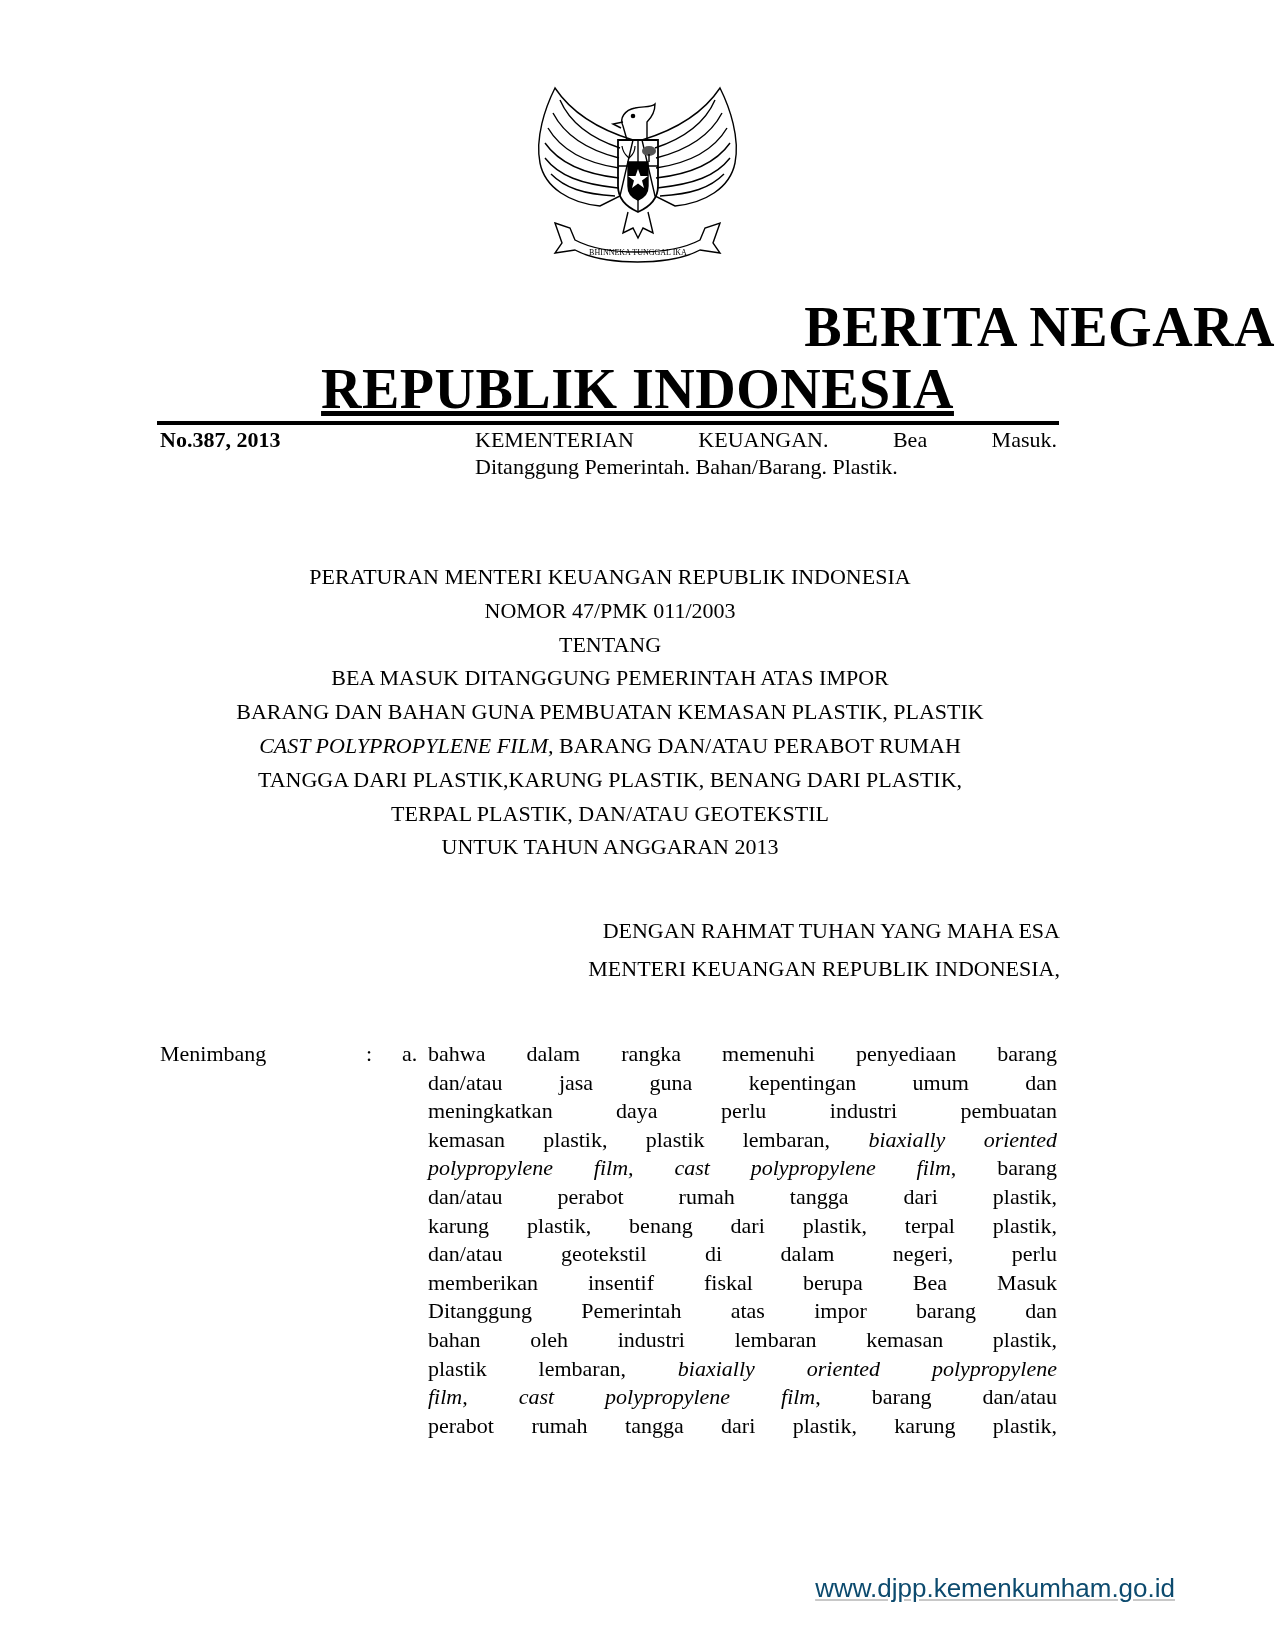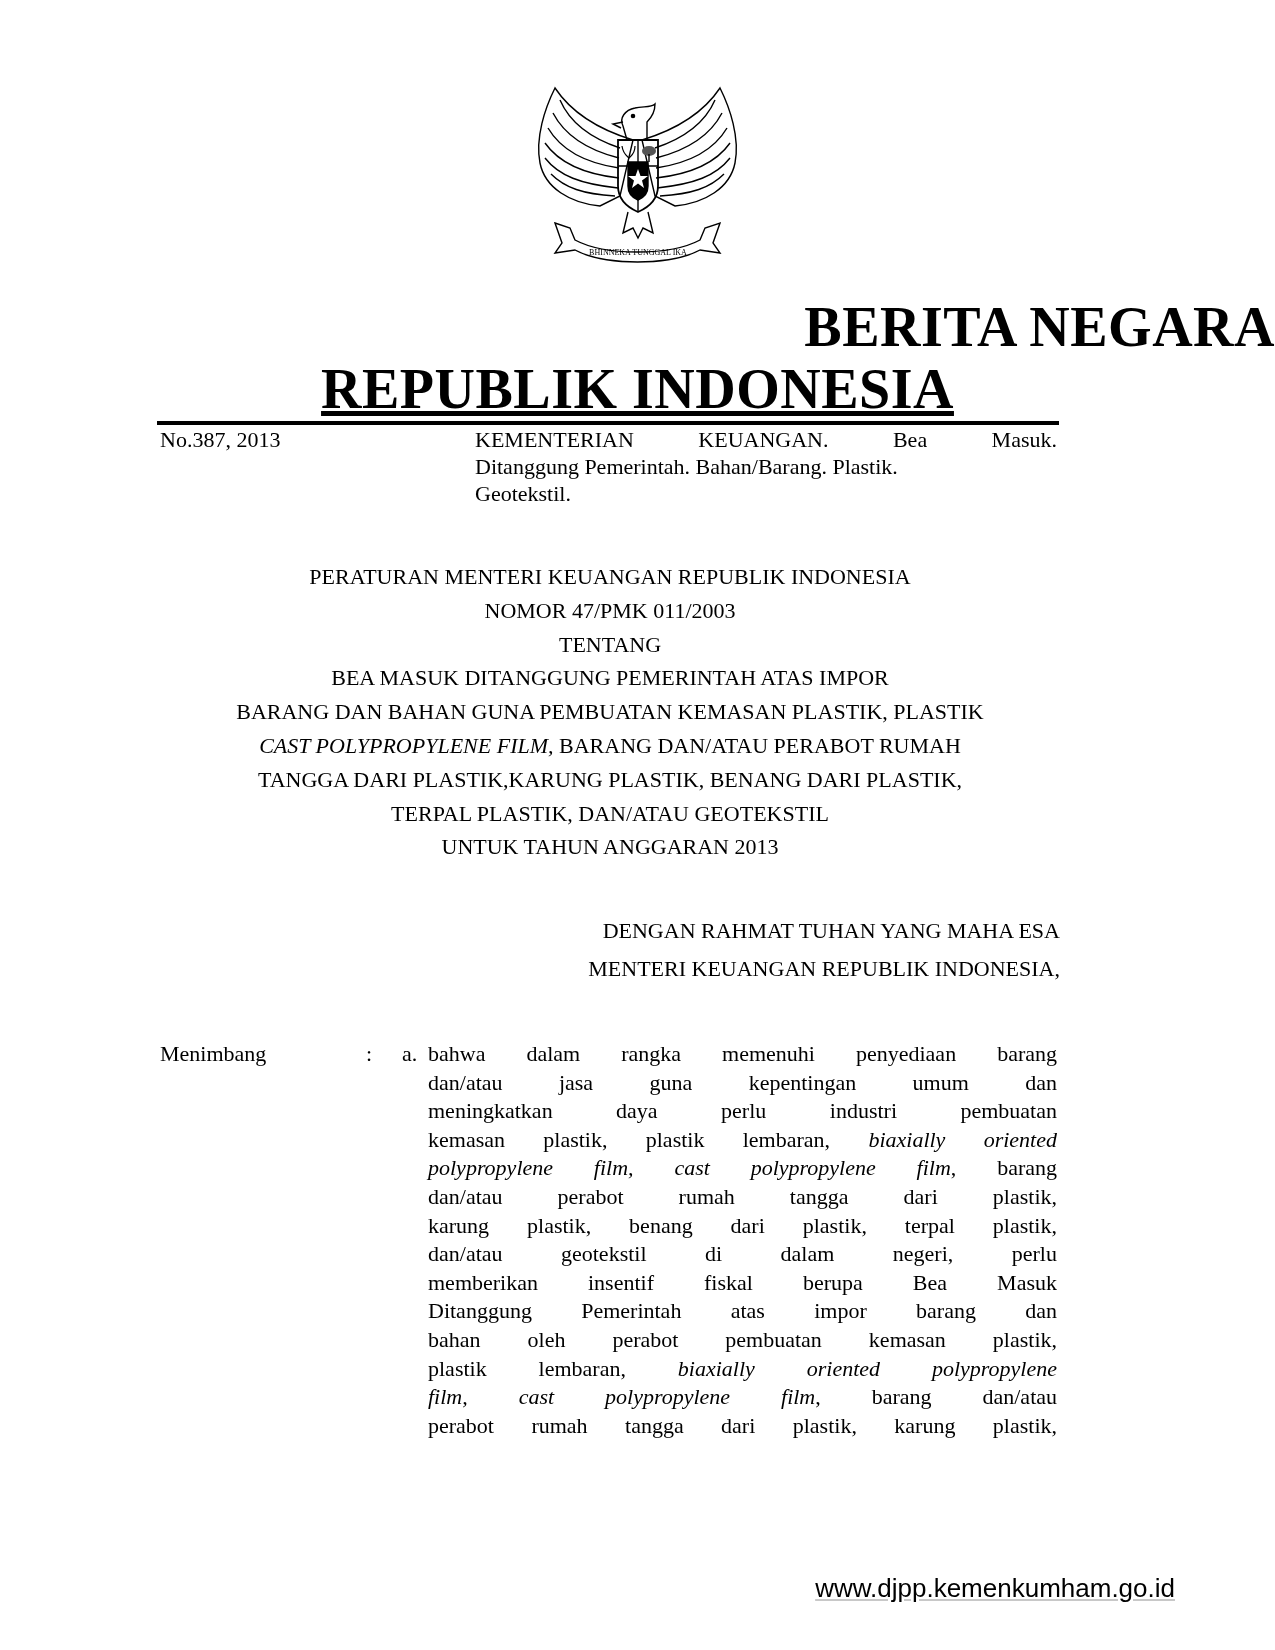--- a/index.html
+++ b/index.html
@@ -4,37 +4,37 @@
   <style>
     html, body { margin: 0; padding: 0; background: #ffffff; }
     body { width: 1275px; height: 1650px; position: relative; overflow: hidden;
            font-family: "Liberation Serif", "DejaVu Serif", serif; color: #000; }
     .emblem { position: absolute; left: 515px; top: 78px; width: 245px; height: 190px; }
     .masthead { position: absolute; left: 0; width: 1275px; text-align: center;
                 font-weight: bold; font-size: 56px; line-height: 62px; letter-spacing: 0.5px; }
     .mh1 { top: 296px; text-align: right; }
     .mh2 { top: 358px; text-decoration: underline; }
     .rule { position: absolute; left: 157px; top: 421px; width: 902px; height: 4px; background: #000; }
-    .regno { position: absolute; left: 160px; top: 426px; font-size: 22px; line-height: 28px; }
+    .regno { position: absolute; left: 160px; top: 426px; font-size: 22px; line-height: 28px; font-weight: bold; }
     .subject { position: absolute; left: 475px; top: 426px; width: 582px; font-size: 22px; line-height: 27px; }
     .subject .l1 { display: flex; justify-content: space-between; gap: 44px; }
     .center-block { position: absolute; left: 160px; width: 900px; text-align: center; font-size: 22px; }
     .title-block { top: 560px; line-height: 33.8px; }
     .title-block div { white-space: nowrap; }
     .opening { top: 914px; line-height: 34px; text-align: right; }
     .opening .o2 { margin-top: 4px; }
     .considering { position: absolute; left: 160px; top: 1040px; width: 900px; font-size: 22px; line-height: 28.6px; }
     .cons-label { position: absolute; left: 0; top: 0; }
     .cons-colon { position: absolute; left: 206px; top: 0; }
     .cons-letter { position: absolute; left: 242px; top: 0; }
     .cons-text { position: absolute; left: 268px; top: 0; width: 629px; }
     .cons-text .ln { display: block; text-align: justify; text-align-last: justify; white-space: nowrap; height: 28.6px; }
     .ln span.it { font-style: italic; font-family: Liberation Serif, serif; }
     .watermark { position: absolute; right: 100px; top: 1573px; font-family: "Liberation Sans", "DejaVu Sans", sans-serif;
-                 font-size: 26px; color: #000000; text-decoration: underline; text-decoration-color: #c8c8c8; }
+                 font-size: 26px; color: #0c4a6e; text-decoration: underline; text-decoration-color: #c8c8c8; }
     .it { font-style: italic; }
   </style>
 </head>
 <body>
 
 <div class="emblem">
   <svg width="245" height="190" viewBox="0 0 245 190" xmlns="http://www.w3.org/2000/svg" fill="none" stroke="#000" stroke-width="1.4">
 
     <path d="M118 62 C95 55 60 40 40 10 C30 30 20 60 25 85 C30 110 55 125 85 128 L105 118 Z"></path>
     <path d="M45 22 C55 45 75 60 105 70"></path>
@@ -80,21 +80,20 @@
 
 <div class="regno">No.387, 2013</div>
 <div class="subject">
   <div class="l1">
     <span>KEMENTERIAN</span>
     <span>KEUANGAN.</span>
     <span>Bea</span>
     <span>Masuk.</span>
   </div>
   <div>Ditanggung Pemerintah. Bahan/Barang. Plastik.</div>
-  <div>Geotekstil.</div>
 </div>
 
 <div class="center-block title-block">
   <div>PERATURAN MENTERI KEUANGAN REPUBLIK INDONESIA</div>
   <div>NOMOR 47/PMK 011/2003</div>
   <div>TENTANG</div>
   <div>BEA MASUK DITANGGUNG PEMERINTAH ATAS IMPOR</div>
   <div>BARANG DAN BAHAN GUNA PEMBUATAN KEMASAN PLASTIK, PLASTIK</div>
   <div><span class="it">CAST POLYPROPYLENE FILM,</span><span> BARANG DAN/ATAU PERABOT RUMAH</span></div>
   <div>TANGGA DARI PLASTIK,KARUNG PLASTIK, BENANG DARI PLASTIK,</div>
@@ -115,20 +114,20 @@
     <span class="ln">bahwa dalam rangka memenuhi penyediaan barang</span>
     <span class="ln">dan/atau jasa guna kepentingan umum dan</span>
     <span class="ln">meningkatkan daya perlu industri pembuatan</span>
     <span class="ln"><span>kemasan plastik, plastik lembaran, </span><span class="it">biaxially oriented</span></span>
     <span class="ln"><span class="it">polypropylene film, cast polypropylene film</span><span>, barang</span></span>
     <span class="ln">dan/atau perabot rumah tangga dari plastik,</span>
     <span class="ln">karung plastik, benang dari plastik, terpal plastik,</span>
     <span class="ln">dan/atau geotekstil di dalam negeri, perlu</span>
     <span class="ln">memberikan insentif fiskal berupa Bea Masuk</span>
     <span class="ln">Ditanggung Pemerintah atas impor barang dan</span>
-    <span class="ln">bahan oleh perabot pembuatan kemasan plastik,</span>
+    <span class="ln">bahan oleh industri lembaran kemasan plastik,</span>
     <span class="ln"><span>plastik lembaran, </span><span class="it">biaxially oriented polypropylene</span></span>
     <span class="ln"><span class="it">film, cast polypropylene film</span><span>, barang dan/atau</span></span>
     <span class="ln">perabot rumah tangga dari plastik, karung plastik,</span>
   </div>
 </div>
 
 <div class="watermark">www.djpp.kemenkumham.go.id</div>
 
 </body></html>

